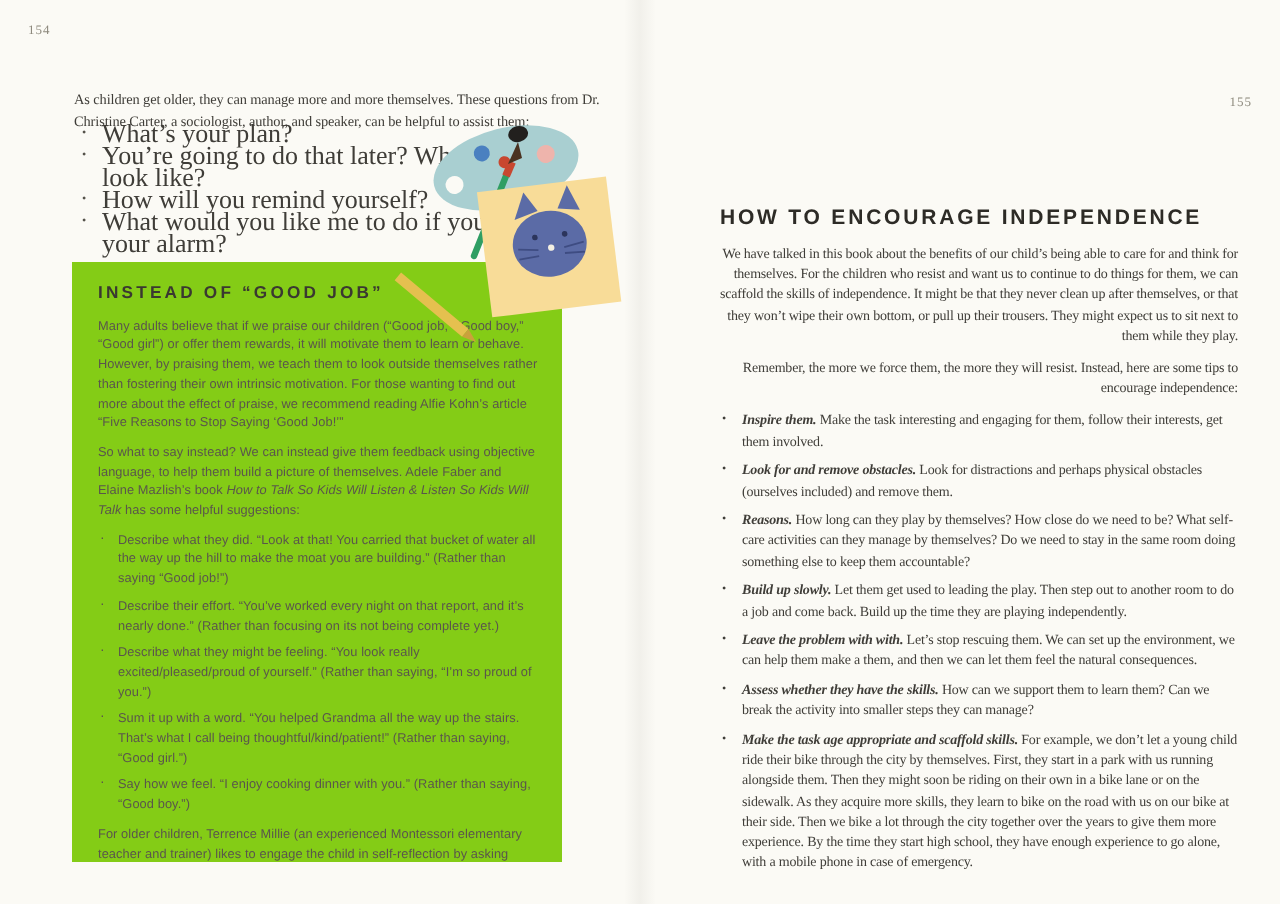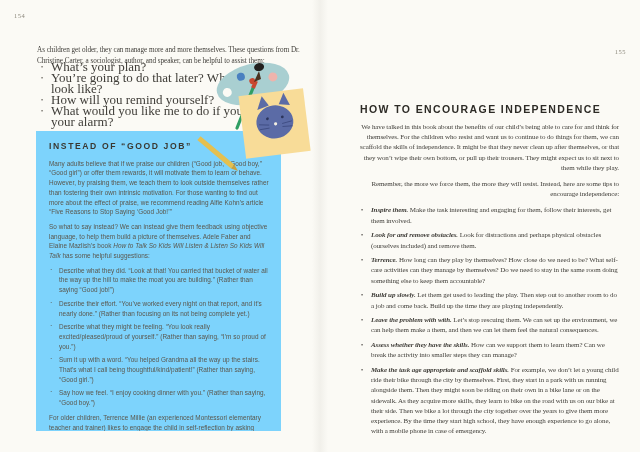--- a/index.html
+++ b/index.html
@@ -37,21 +37,21 @@
     margin:0;padding:0;list-style:none;
     font-size:13px;line-height:10.9px;
   }
   .qlist li{padding-left:11px;position:relative;}
   .qlist li::before{
     content:"•";position:absolute;left:1px;top:0;font-size:6px;color:#55524a;
   }
 
   .callout{
     position:absolute;left:36px;top:131px;width:245px;min-height:278px;max-height:300px;
-    background:#7dd3fc;box-sizing:border-box;
+    background:#84cc16;box-sizing:border-box;
     padding:11px 11px 9px 13px;overflow:hidden;
     font-family:"Liberation Sans", sans-serif;color:#5a564c;
     font-size:6.4px;line-height:9.7px;letter-spacing:0.05px;
   }
   .callout h2{
     margin:0 0 7px 0;
     font-size:8.6px;letter-spacing:1.6px;font-weight:bold;color:#3a3831;
     font-family:"Liberation Sans", sans-serif;
   }
   .callout p{margin:0 0 5px 0;}
@@ -159,21 +159,21 @@
     <div class="pagenum pagenum-right">155</div>
 
     <h1 class="heading">HOW TO ENCOURAGE INDEPENDENCE</h1>
 
     <div class="rp-body">
       <p>We have talked in this book about the benefits of our child’s being able to care for and think for themselves. For the children who resist and want us to continue to do things for them, we can scaffold the skills of independence. It might be that they never clean up after themselves, or that they won’t wipe their own bottom, or pull up their trousers. They might expect us to sit next to them while they play.</p>
       <p>Remember, the more we force them, the more they will resist. Instead, here are some tips to encourage independence:</p>
       <ul class="tips-right">
         <li><span class="lead">Inspire them.</span><span> Make the task interesting and engaging for them, follow their interests, get them involved.</span></li>
         <li><span class="lead">Look for and remove obstacles.</span><span> Look for distractions and perhaps physical obstacles (ourselves included) and remove them.</span></li>
-        <li><span class="lead">Terrence.</span><span> How long can they play by themselves? How close do we need to be? What self-care activities can they manage by themselves? Do we need to stay in the same room doing something else to keep them accountable?</span></li>
+        <li><span class="lead">Reasons.</span><span> How long can they play by themselves? How close do we need to be? What self-care activities can they manage by themselves? Do we need to stay in the same room doing something else to keep them accountable?</span></li>
         <li><span class="lead">Build up slowly.</span><span> Let them get used to leading the play. Then step out to another room to do a job and come back. Build up the time they are playing independently.</span></li>
         <li><span class="lead">Leave the problem with with.</span><span> Let’s stop rescuing them. We can set up the environment, we can help them make a them, and then we can let them feel the natural consequences.</span></li>
         <li><span class="lead">Assess whether they have the skills.</span><span> How can we support them to learn them? Can we break the activity into smaller steps they can manage?</span></li>
         <li><span class="lead">Make the task age appropriate and scaffold skills.</span><span> For example, we don’t let a young child ride their bike through the city by themselves. First, they start in a park with us running alongside them. Then they might soon be riding on their own in a bike lane or on the sidewalk. As they acquire more skills, they learn to bike on the road with us on our bike at their side. Then we bike a lot through the city together over the years to give them more experience. By the time they start high school, they have enough experience to go alone, with a mobile phone in case of emergency.</span></li>
       </ul>
     </div>
   </div>
 
 </div>
 

